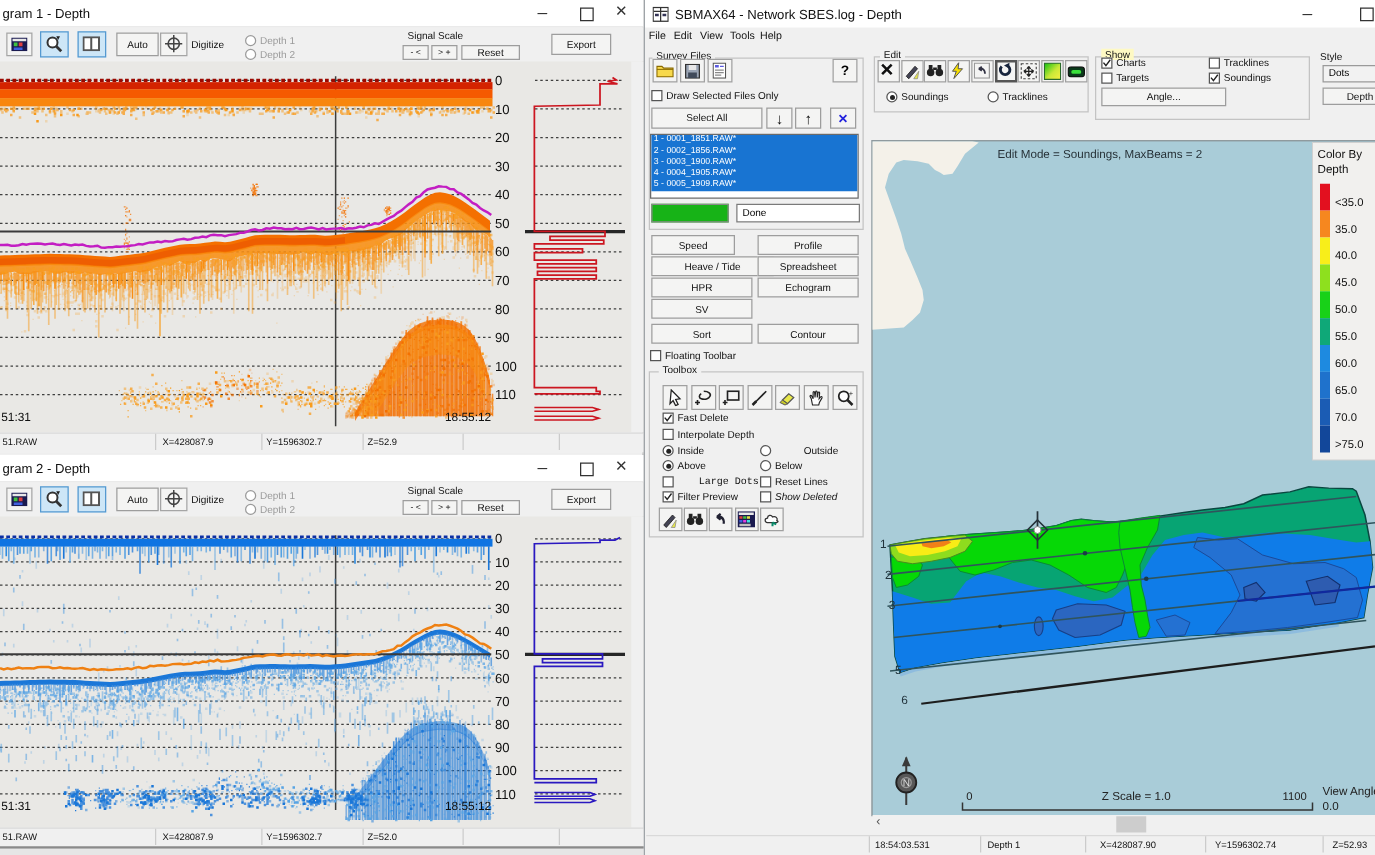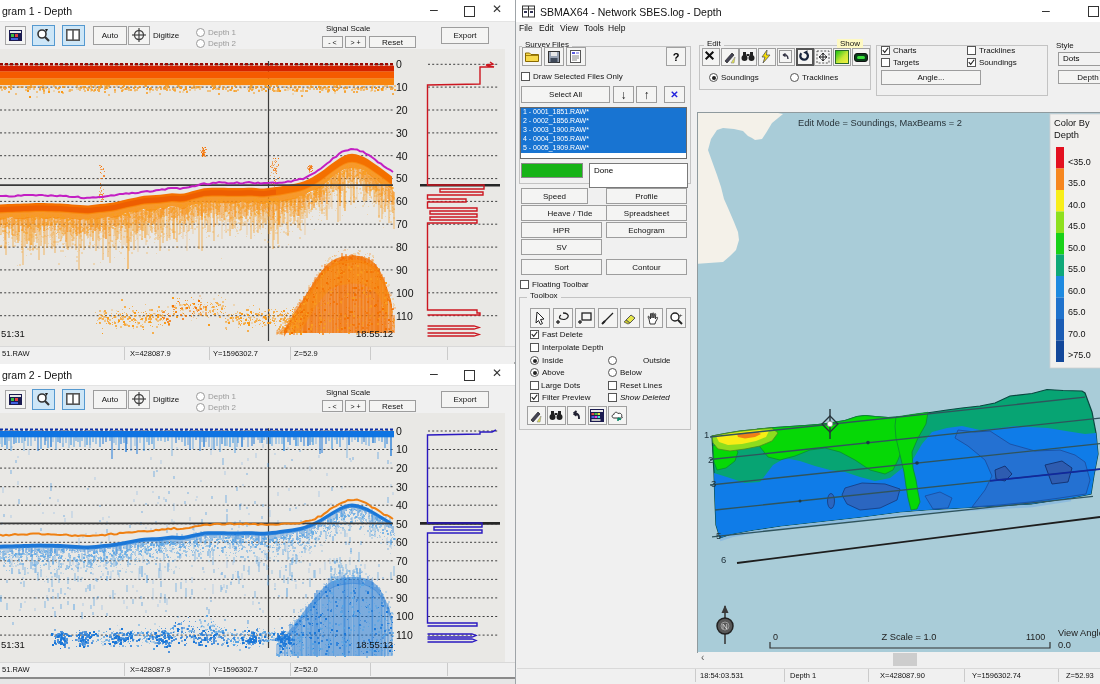--- a/index.html
+++ b/index.html
@@ -369,21 +369,21 @@
       <b style="color:#2222dd">✕</b>
     </div>
 <div style="position:absolute;left:520px;top:107px;width:167px;height:52px;background:#fff;border:1px solid #6a6a6a;box-sizing:border-box;overflow:hidden;">
       <div style="background:#1874d2;color:#fff;font-size:7px;line-height:8.9px;padding-left:2px;white-space:pre;">1 - 0001_1851.RAW*
 2 - 0002_1856.RAW*
 3 - 0003_1900.RAW*
 4 - 0004_1905.RAW*
 5 - 0005_1909.RAW*</div>
     </div>
 <div style="position:absolute;left:521px;top:163px;width:62px;height:15px;background:#17b317;border:1px solid #8a8a8a;box-sizing:border-box;"></div>
-<div style="position:absolute;left:589px;top:163px;width:99px;height:25px;background:#fff;border:1px solid #7a7a7a;box-sizing:border-box;font-size:8px;line-height:13px;padding-left:4px;">Done</div>
+<div style="position:absolute;left:589px;top:163px;width:99px;height:15px;background:#fff;border:1px solid #7a7a7a;box-sizing:border-box;font-size:8px;line-height:13px;padding-left:4px;">Done</div>
 <div style="position:absolute;left:521px;top:188px;width:67px;height:16px;background:#f4f4f3;border:1px solid #9d9d9d;box-sizing:border-box;font-size:8px;display:flex;align-items:center;justify-content:center;color:#111;">Speed</div>
 <div style="position:absolute;left:606px;top:188px;width:81px;height:16px;background:#f4f4f3;border:1px solid #9d9d9d;box-sizing:border-box;font-size:8px;display:flex;align-items:center;justify-content:center;color:#111;">Profile</div>
 <div style="position:absolute;left:521px;top:205px;width:98px;height:16px;background:#f4f4f3;border:1px solid #9d9d9d;box-sizing:border-box;font-size:8px;display:flex;align-items:center;justify-content:center;color:#111;">Heave / Tide</div>
 <div style="position:absolute;left:606px;top:205px;width:81px;height:16px;background:#f4f4f3;border:1px solid #9d9d9d;box-sizing:border-box;font-size:8px;display:flex;align-items:center;justify-content:center;color:#111;">Spreadsheet</div>
 <div style="position:absolute;left:521px;top:222px;width:81px;height:16px;background:#f4f4f3;border:1px solid #9d9d9d;box-sizing:border-box;font-size:8px;display:flex;align-items:center;justify-content:center;color:#111;">HPR</div>
 <div style="position:absolute;left:606px;top:222px;width:81px;height:16px;background:#f4f4f3;border:1px solid #9d9d9d;box-sizing:border-box;font-size:8px;display:flex;align-items:center;justify-content:center;color:#111;">Echogram</div>
 <div style="position:absolute;left:521px;top:239px;width:81px;height:16px;background:#f4f4f3;border:1px solid #9d9d9d;box-sizing:border-box;font-size:8px;display:flex;align-items:center;justify-content:center;color:#111;">SV</div>
 <div style="position:absolute;left:521px;top:259px;width:81px;height:16px;background:#f4f4f3;border:1px solid #9d9d9d;box-sizing:border-box;font-size:8px;display:flex;align-items:center;justify-content:center;color:#111;">Sort</div>
 <div style="position:absolute;left:606px;top:259px;width:81px;height:16px;background:#f4f4f3;border:1px solid #9d9d9d;box-sizing:border-box;font-size:8px;display:flex;align-items:center;justify-content:center;color:#111;">Contour</div>
 <div style="position:absolute;left:520px;top:280px;display:flex;align-items:center;">
@@ -455,21 +455,21 @@
         <span style="width:4px;height:4px;border-radius:50%;background:#222;"></span>
       </span>
       <span style="font-size:8px;color:#111;margin-left:3px;white-space:nowrap;">Above</span>
     </div>
 <div style="position:absolute;left:608px;top:368px;display:flex;align-items:center;">
       <span style="width:9px;height:9px;border-radius:50%;background:#fff;border:1px solid #555;display:inline-flex;align-items:center;justify-content:center;box-sizing:border-box;"></span>
       <span style="font-size:8px;color:#111;margin-left:3px;white-space:nowrap;">Below</span>
     </div>
 <div style="position:absolute;left:530px;top:381px;display:flex;align-items:center;">
       <span style="width:9px;height:9px;background:#fff;border:1px solid #555;display:inline-flex;align-items:center;justify-content:center;box-sizing:border-box;"></span>
-      <span style="font-size:8px;color:#111;margin-left:2px;white-space:nowrap;">Large Dots</span>
+      <span style="font-size:8px;color:#111;margin-left:20px;white-space:nowrap;font-family:Liberation Mono, monospace;">Large Dots</span>
     </div>
 <div style="position:absolute;left:608px;top:381px;display:flex;align-items:center;">
       <span style="width:9px;height:9px;background:#fff;border:1px solid #555;display:inline-flex;align-items:center;justify-content:center;box-sizing:border-box;"></span>
       <span style="font-size:8px;color:#111;margin-left:3px;white-space:nowrap;">Reset Lines</span>
     </div>
 <div style="position:absolute;left:530px;top:393px;display:flex;align-items:center;">
       <span style="width:9px;height:9px;background:#fff;border:1px solid #555;display:inline-flex;align-items:center;justify-content:center;box-sizing:border-box;">
         <svg width="7" height="7" viewBox="0 0 9 9">
           <path d="M1 4 L3.5 7 L8 1" stroke="#222" stroke-width="1.4" fill="none"></path>
         </svg>
@@ -572,21 +572,21 @@
       <span style="width:9px;height:9px;border-radius:50%;background:#fff;border:1px solid #555;display:inline-flex;align-items:center;justify-content:center;box-sizing:border-box;">
         <span style="width:4px;height:4px;border-radius:50%;background:#222;"></span>
       </span>
       <span style="font-size:8px;color:#111;margin-left:3px;white-space:nowrap;">Soundings</span>
     </div>
 <div style="position:absolute;left:790px;top:73px;display:flex;align-items:center;">
       <span style="width:9px;height:9px;border-radius:50%;background:#fff;border:1px solid #555;display:inline-flex;align-items:center;justify-content:center;box-sizing:border-box;"></span>
       <span style="font-size:8px;color:#111;margin-left:3px;white-space:nowrap;">Tracklines</span>
     </div>
 <div style="position:absolute;left:876px;top:45px;width:172px;height:51px;border:1px solid #c3c3c3;box-sizing:border-box;"></div>
-    <div style="position:absolute;left:837px;top:39px;background:#fef9c3;padding:0 3px;font-size:8px;color:#111;">Show</div>
+    <div style="position:absolute;left:881px;top:39px;background:#fef9c3;padding:0 3px;font-size:8px;color:#111;">Show</div>
 <div style="position:absolute;left:881px;top:46px;display:flex;align-items:center;">
       <span style="width:9px;height:9px;background:#fff;border:1px solid #555;display:inline-flex;align-items:center;justify-content:center;box-sizing:border-box;">
         <svg width="7" height="7" viewBox="0 0 9 9">
           <path d="M1 4 L3.5 7 L8 1" stroke="#222" stroke-width="1.4" fill="none"></path>
         </svg>
       </span>
       <span style="font-size:8px;color:#111;margin-left:3px;white-space:nowrap;">Charts</span>
     </div>
 <div style="position:absolute;left:881px;top:58px;display:flex;align-items:center;">
       <span style="width:9px;height:9px;background:#fff;border:1px solid #555;display:inline-flex;align-items:center;justify-content:center;box-sizing:border-box;"></span>

